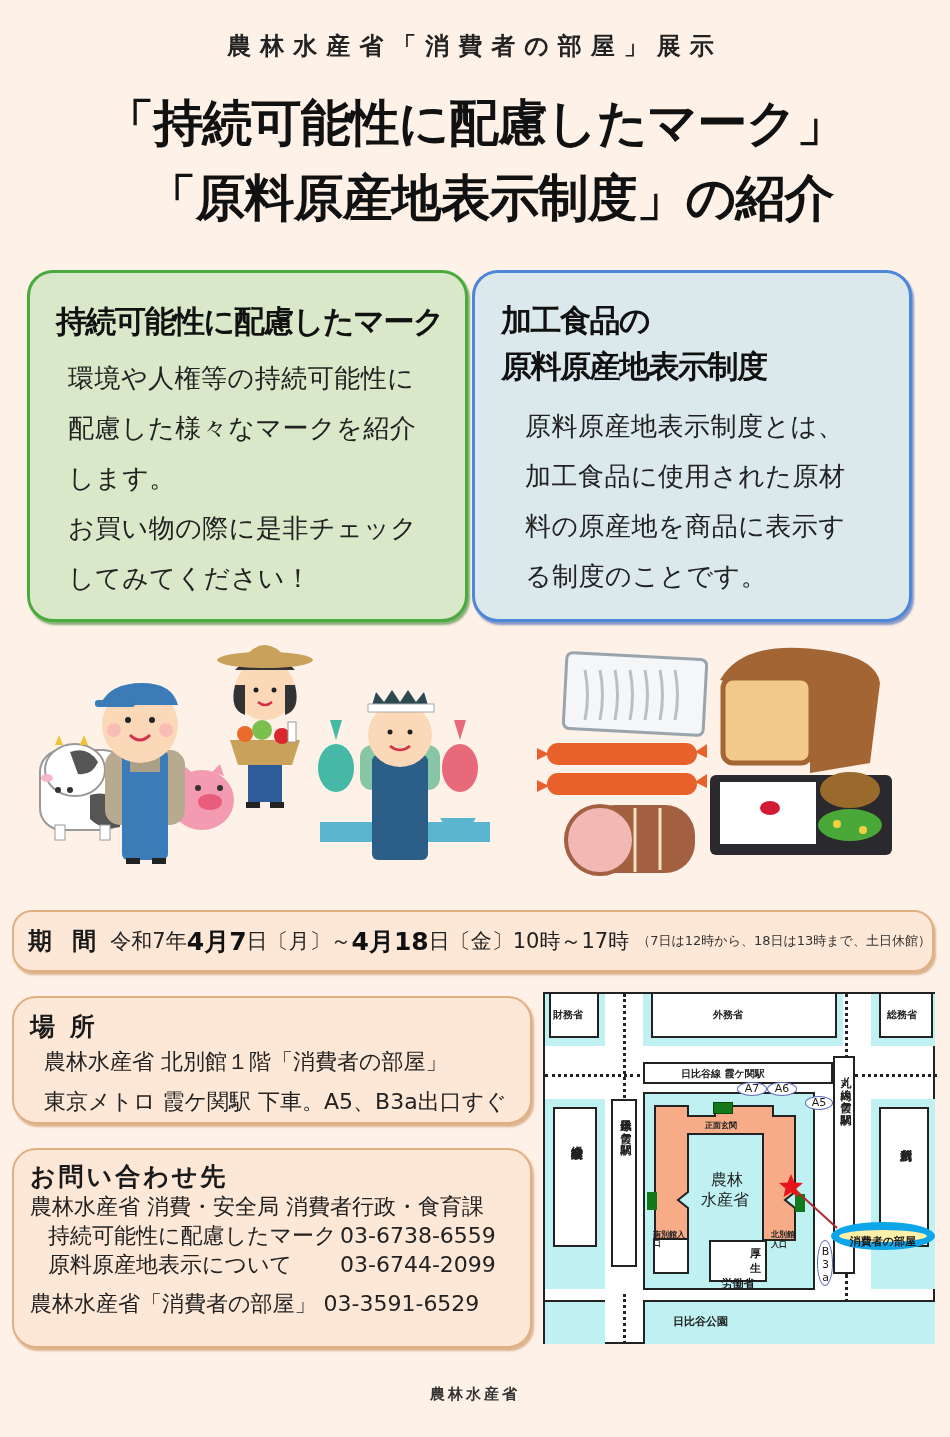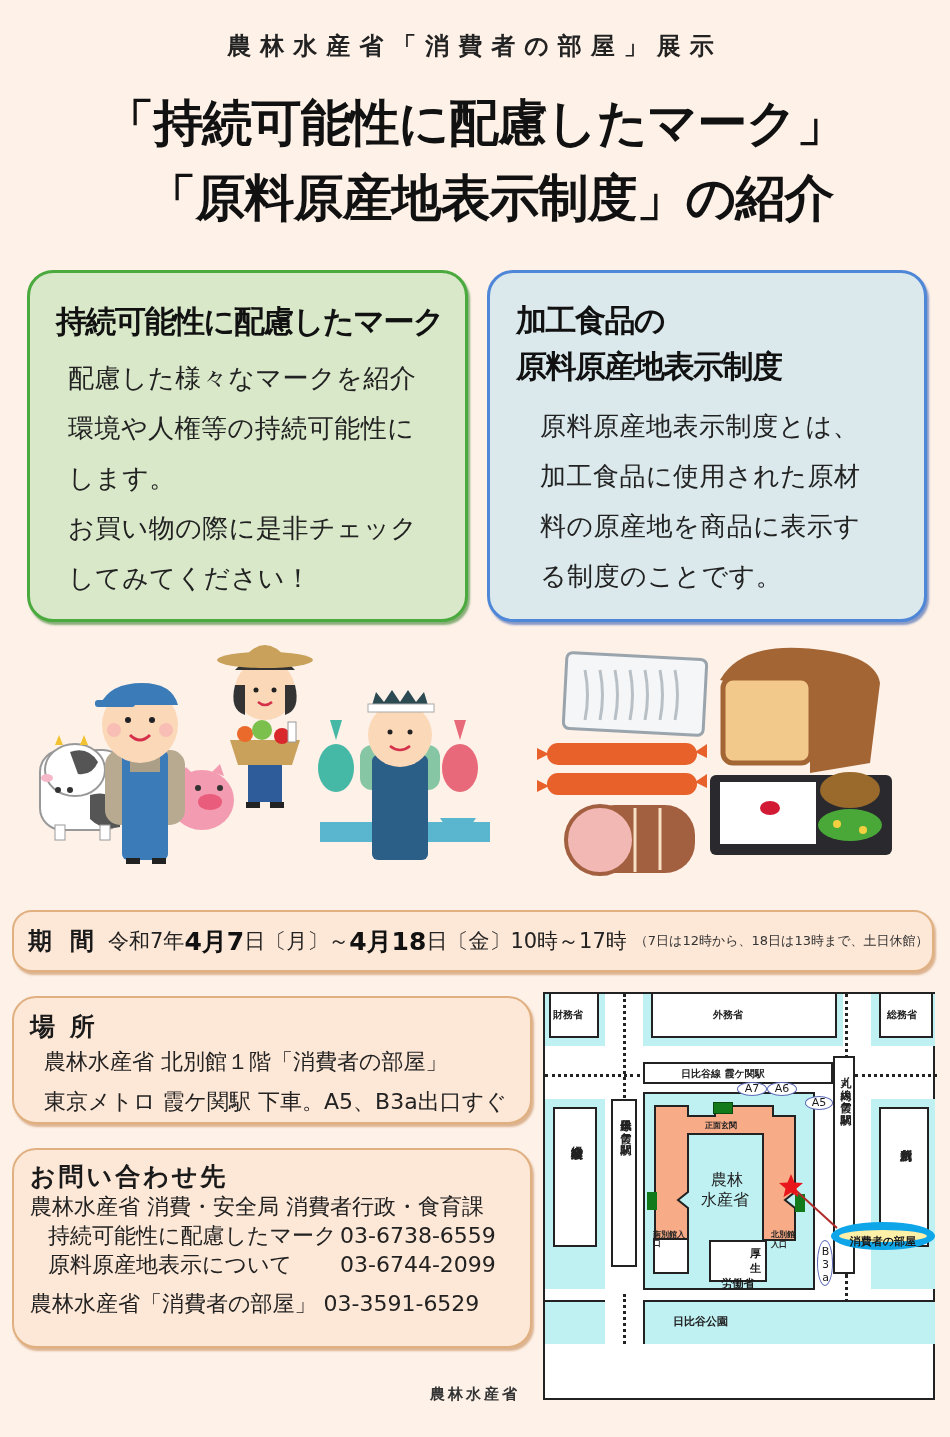--- a/index.html
+++ b/index.html
@@ -30,21 +30,21 @@
   .info-box {
     border-radius: 26px;
     padding: 22px 20px 20px 26px;
   }
   #box-green {
     left: 27px; top: 270px; width: 441px; height: 352px;
     background: #d8e8c9; border: 3px solid #4aaa3e;
     box-shadow: 2px 3px 2px rgba(40,120,30,0.55);
   }
   #box-blue {
-    left: 487px; top: 270px; width: 440px; height: 352px;
+    left: 472px; top: 270px; width: 440px; height: 352px;
     background: #dbe9ec; border: 3px solid #4e86d8;
     box-shadow: 2px 3px 2px rgba(40,80,170,0.55);
   }
   .box-title {
     font-size: 31px; font-weight: bold; color: #111; letter-spacing: -1.5px; line-height: 40px;
   }
   #box-green .box-title { margin-top: 6px; }
   #box-blue .box-title { margin-top: 4px; line-height: 42px; }
   .box-body { font-size: 26px; color: #222; line-height: 50px; letter-spacing: 0.5px; }
   #box-green .box-body { margin-top: 12px; padding-left: 12px; }
@@ -53,21 +53,21 @@
   
   .illus { overflow: visible; }
 
   
   #period-bar {
     left: 12px; top: 910px; width: 922px; height: 62px;
     background: #fde7d6; border: 2px solid #e0b080; border-radius: 20px;
     box-shadow: 2px 3px 2px rgba(190,120,60,0.5);
     display: flex; align-items: center; padding-left: 14px; white-space: nowrap;
   }
-  #period-label { font-size: 24px; font-weight: bold; letter-spacing: 6px; margin-right: 8px; font-family: Liberation Serif, serif; }
+  #period-label { font-size: 24px; font-weight: bold; letter-spacing: 6px; margin-right: 8px; }
   .pd { font-size: 21px; color: #222; }
   .pd-b { font-size: 25px; font-weight: bold; color: #111; }
   .pd-s { font-size: 13px; color: #333; margin-left: 8px; }
 
   
   .peach-box {
     background: #fde7d6; border: 2px solid #e0b080; border-radius: 24px;
     box-shadow: 2px 3px 2px rgba(190,120,60,0.5);
   }
   #loc-box { left: 12px; top: 996px; width: 520px; height: 128px; padding: 14px 8px 0 16px; }
@@ -75,21 +75,21 @@
   .peach-title { font-size: 25px; font-weight: bold; letter-spacing: 3px; line-height: 30px; }
   .peach-line { font-size: 22px; color: #222; line-height: 40px; white-space: nowrap; }
   #loc-box .peach-line { padding-left: 14px; }
   .contact-line { font-size: 22px; color: #222; line-height: 29px; white-space: nowrap; }
   .contact-sub { padding-left: 18px; display: flex; }
   .contact-sub .lbl { width: 292px; }
   .contact-last { margin-top: 10px; }
 
   
   #map {
-    left: 543px; top: 992px; width: 392px; height: 408px;
+    left: 543px; top: 992px; width: 392px; height: 352px;
     background: #ffffff; border: 2px solid #222;
   }
   .mlabel { font-size: 10px; font-weight: bold; color: #222; position: absolute; }
   .vtext { writing-mode: vertical-rl; text-orientation: upright; }
 
   
   #footer {
     left: 0; width: 950px; top: 1385px; text-align: center;
     font-size: 15px; font-weight: bold; letter-spacing: 3px; color: #333;
   }
@@ -97,22 +97,22 @@
 </head>
 <body>
 
 <div id="kicker" class="abs">農林水産省「消費者の部屋」展示</div>
 <div id="title1" class="abs title-line">「持続可能性に配慮したマーク」</div>
 <div id="title2" class="abs title-line">「原料原産地表示制度」の紹介</div>
 
 <div id="box-green" class="abs info-box">
   <div class="box-title">持続可能性に配慮したマーク</div>
   <div class="box-body">
+    <div>環境や人権等の持続可能性に</div>
     <div>配慮した様々なマークを紹介</div>
-    <div>環境や人権等の持続可能性に</div>
     <div>します。</div>
     <div>お買い物の際に是非チェック</div>
     <div>してみてください！</div>
   </div>
 </div>
 
 <div id="box-blue" class="abs info-box">
   <div class="box-title">加工食品の</div>
   <div class="box-title">原料原産地表示制度</div>
   <div class="box-body">

